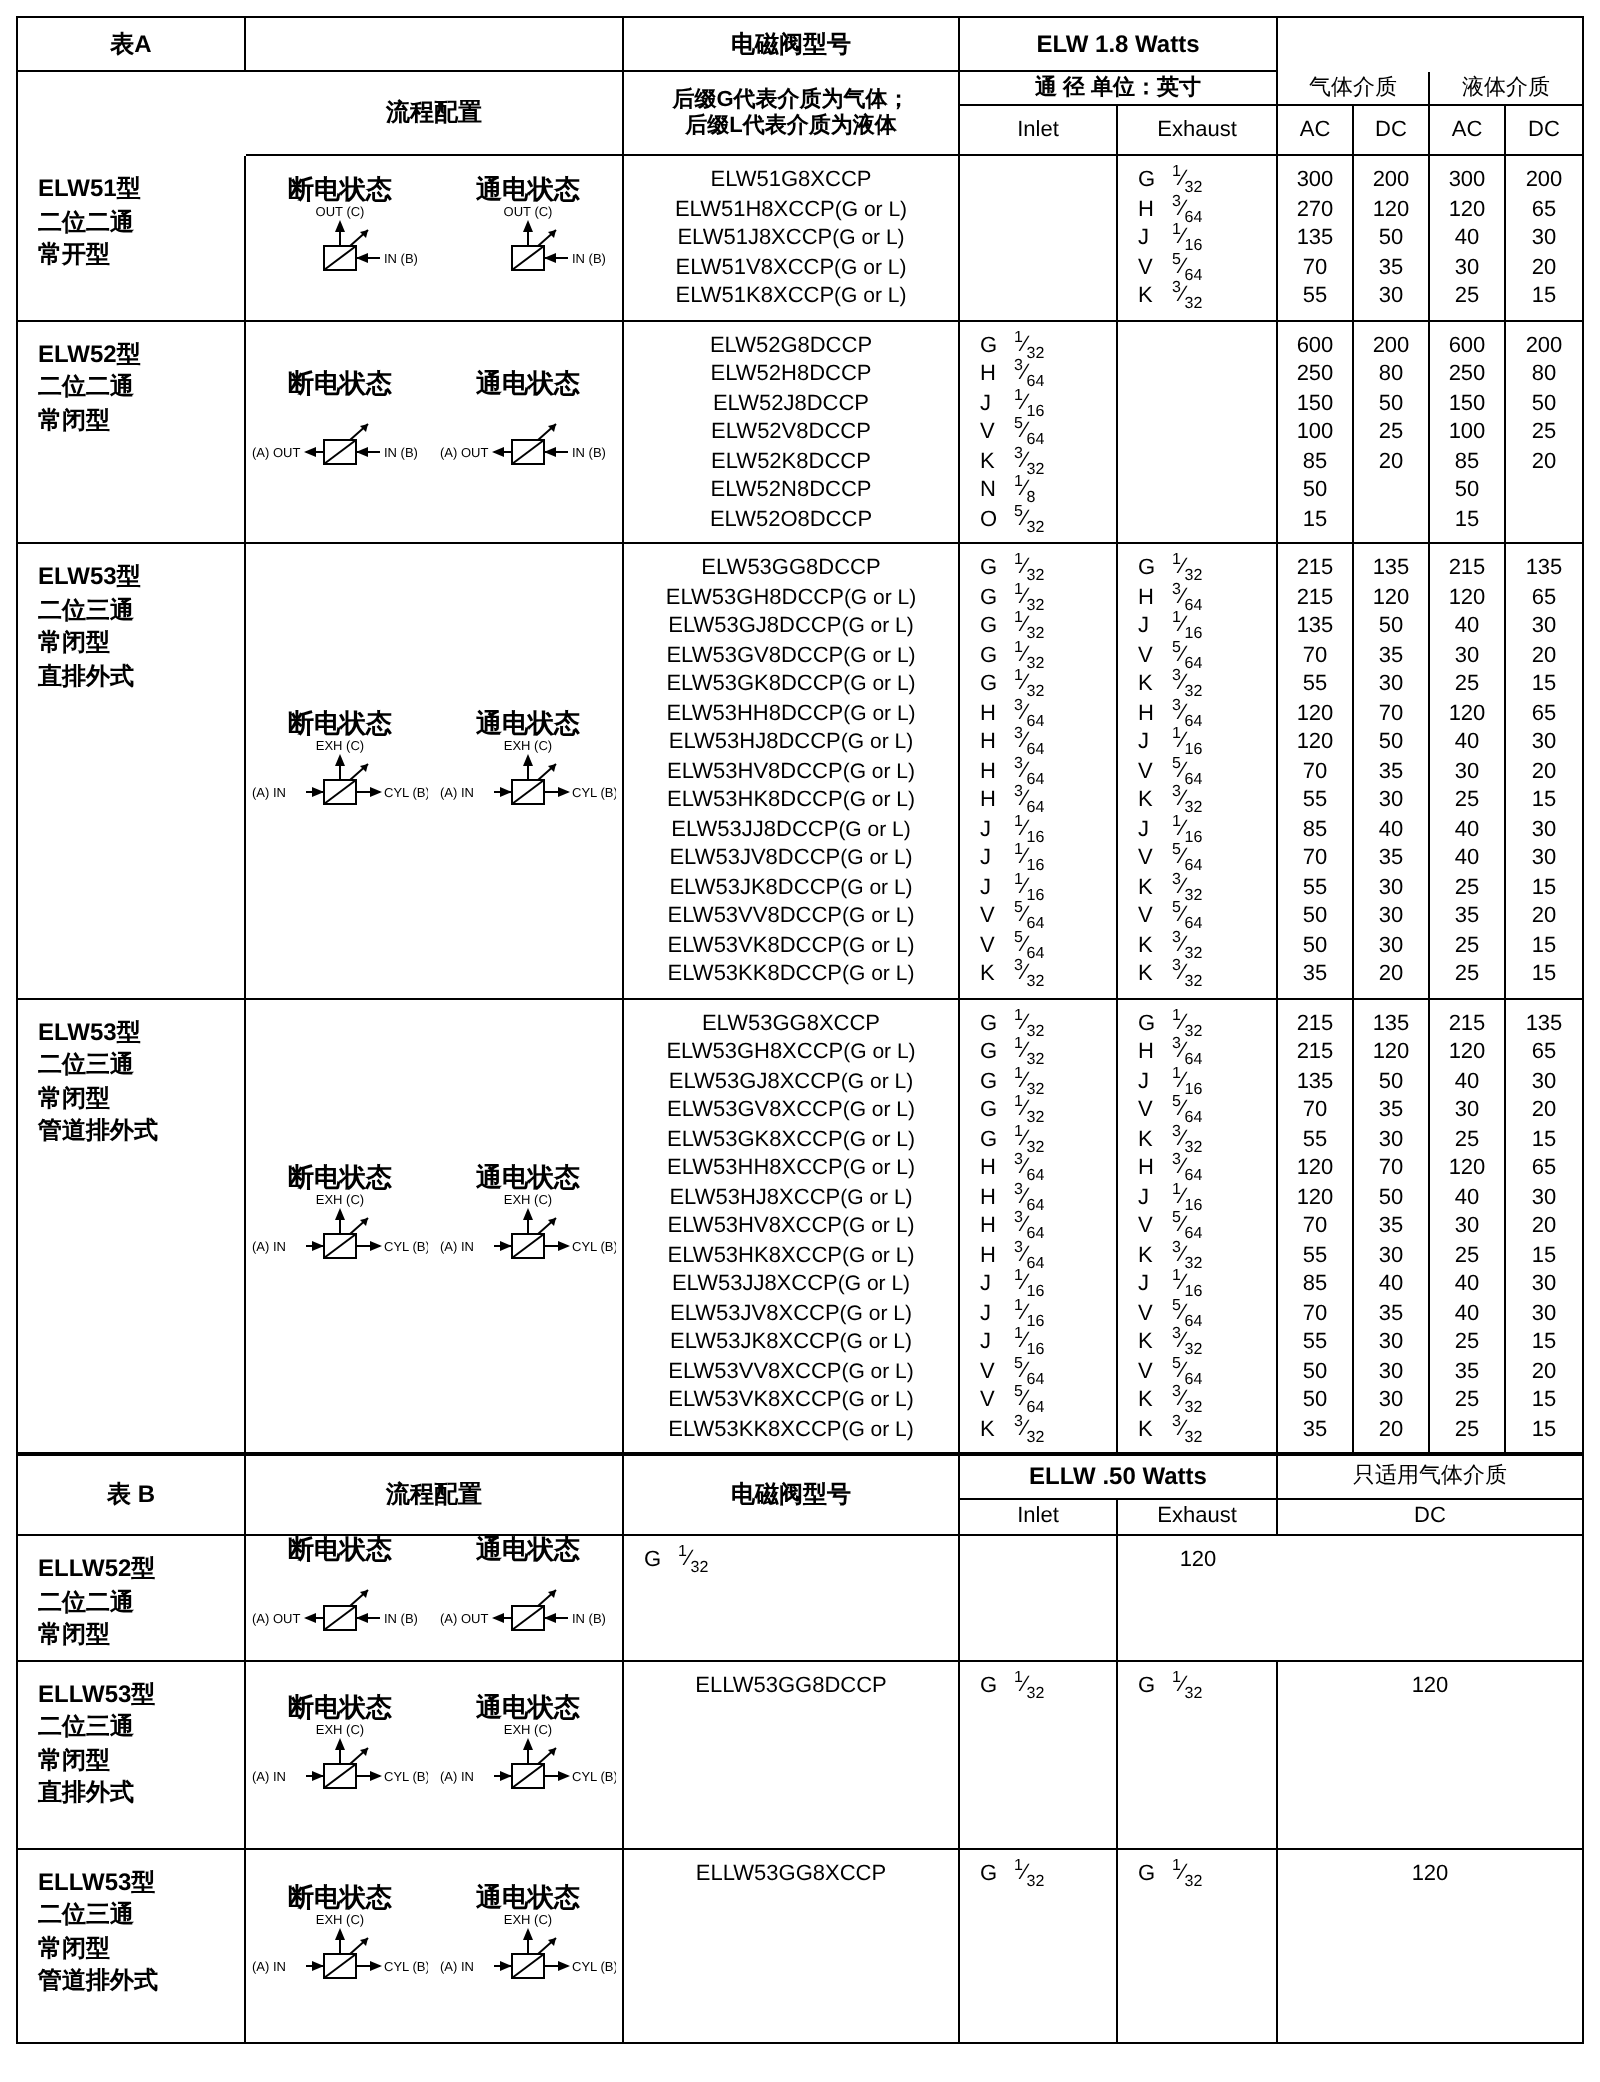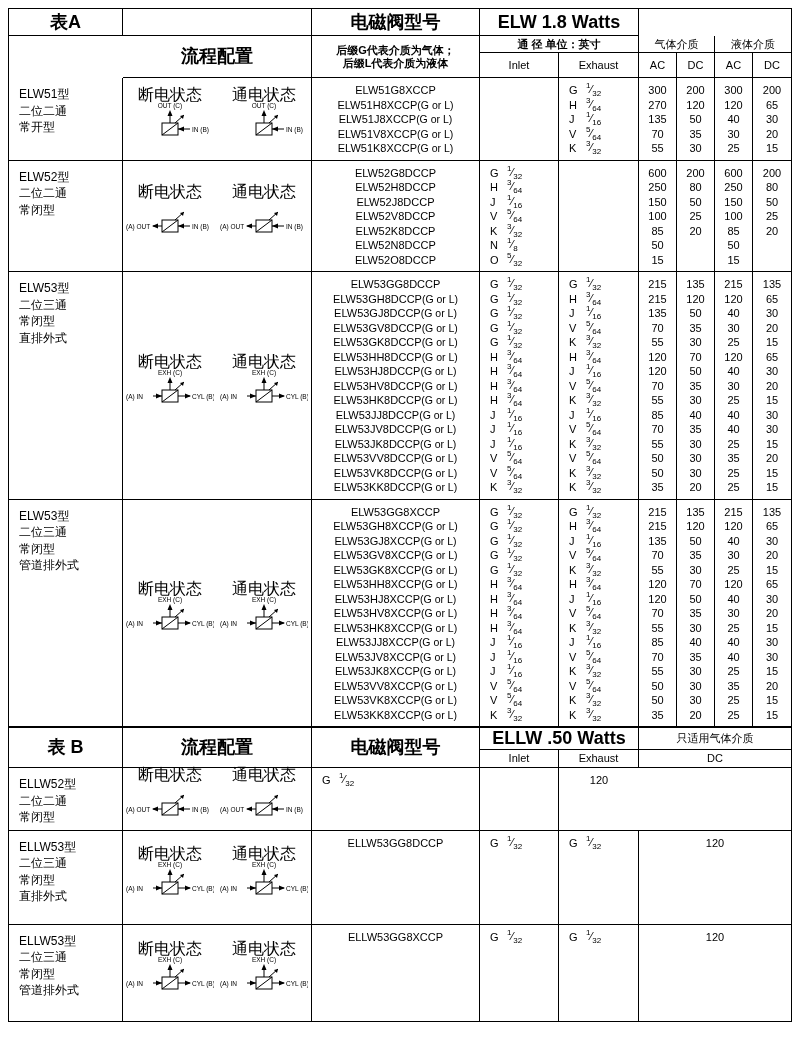--- a/index.html
+++ b/index.html
@@ -4,36 +4,36 @@
 <style>
   *{box-sizing:border-box;margin:0;padding:0}
   html,body{width:800px;background:#fff;color:#000;font-family:"Liberation Sans","DejaVu Sans",sans-serif}
   body{height:1041px;overflow:hidden}
   .page{padding:8px}
   .tbl{width:784px;border:1px solid #000;background:#fff}
   .tbl.b-tbl{}
   
   .ahead{display:grid;grid-template-columns:114px 189px 168px 79px 80px 38px 38px 38px 1fr;grid-template-rows:27px 17px 25px}
   .bhead{display:grid;grid-template-columns:114px 189px 168px 79px 80px 1fr;grid-template-rows:22px 18px}
-  .hc{border-right:1px solid #000;border-bottom:1px solid #000;display:flex;flex-direction:column;align-items:center;justify-content:center;font-size:18px;line-height:13px;text-align:center}
+  .hc{border-right:1px solid #000;border-bottom:1px solid #000;display:flex;flex-direction:column;align-items:center;justify-content:center;font-size:12px;line-height:13px;text-align:center}
   .hc.nr{border-right:none}
   .hc.sm{font-size:11px}
   .bold{font-weight:bold}
   
   .grow{display:grid;grid-template-columns:114px 189px 168px 79px 80px 38px 38px 38px 1fr;border-bottom:1px solid #000}
   .grow.growb{grid-template-columns:114px 189px 168px 79px 80px 1fr}
   #abody .grow:last-child,#bbody .grow:last-child{border-bottom:none}
   .cell{border-right:1px solid #000;min-width:0}
   .cell.nr{border-right:none}
   .specc{padding:8px 3px 4px 10px}
-  .specln{font-weight:normal;font-size:12px;line-height:16.5px;white-space:nowrap}
+  .specln{font-weight:bold;font-size:12px;line-height:16.5px;white-space:nowrap}
   .flowc{display:flex;align-items:center;justify-content:center}
   .dpair{display:flex;gap:6px;align-items:flex-start}
   .diag{text-align:center}
-  .dcap{font-size:16px;font-weight:normal;line-height:13px}
+  .dcap{font-size:13px;font-weight:bold;line-height:13px}
   .stack{padding-top:5px;padding-bottom:4px}
   .ln{height:14.5px;font-size:11px;display:flex;align-items:center;white-space:nowrap}
   .mln{justify-content:center;padding:0 5px}
   .msuf{font-size:10.5px}
   .ptl{padding-left:10px}
   .pl-letter{display:inline-block;width:17px}
   .pln{justify-content:center}
   .fr sup{font-size:8px;line-height:8px}
   .fr sub{font-size:8px;line-height:8px}
   svg{display:block}

